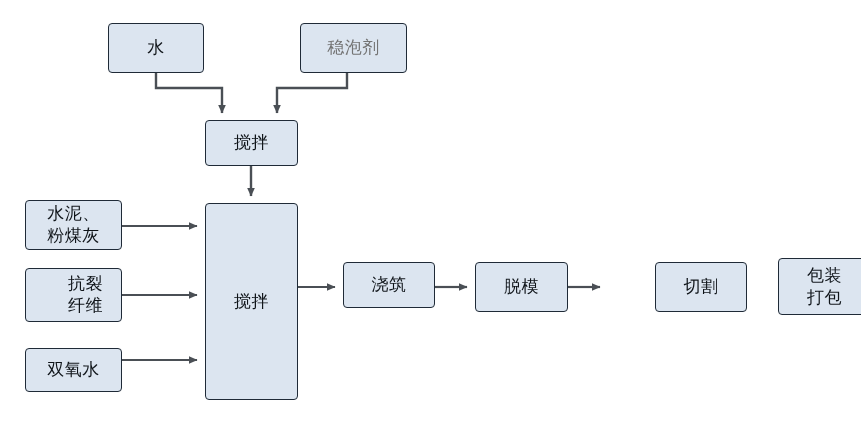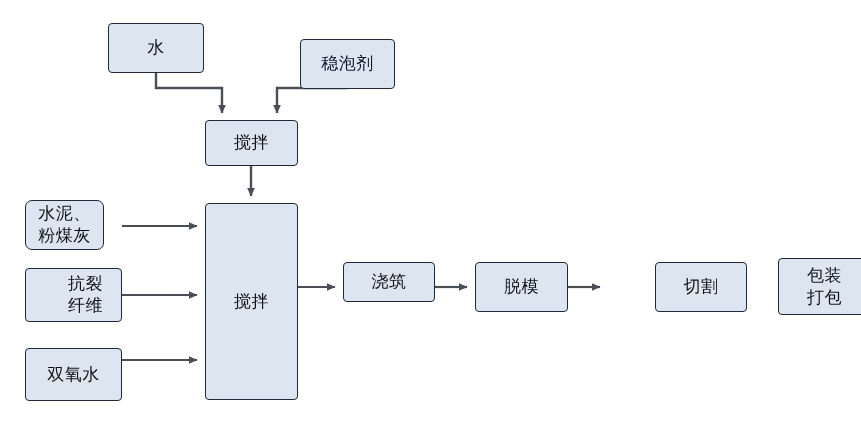--- a/index.html
+++ b/index.html
@@ -69,27 +69,27 @@
     <path d="M298,287 L335,287" fill="none" stroke="#4a4f55" stroke-width="2.2" marker-end="url(#arrowhead)"></path>
 
     <path d="M435,287 L467,287" fill="none" stroke="#4a4f55" stroke-width="2.2" marker-end="url(#arrowhead)"></path>
 
     <path d="M568,287 L600,287" fill="none" stroke="#4a4f55" stroke-width="2.2" marker-end="url(#arrowhead)"></path>
 
     <path d="M700,287 L734,287" fill="none" stroke="#4a4f55" stroke-width="2.2" marker-end="url(#arrowhead)"></path>
   </svg>
 
   <div class="node" style="left: 108px; top: 23px; width: 96px; height: 50px; background: rgb(220, 229, 240); border-color: rgb(31, 42, 55); color: rgb(15, 20, 25);">水</div>
-  <div class="node" style="left: 300px; top: 23px; width: 95px; height: 50px; background: rgb(220, 229, 240); border-color: rgb(31, 42, 55); color: #0f172a; margin-top: 16px;">稳泡剂</div>
+  <div class="node" style="left: 300px; top: 23px; width: 107px; height: 50px; background: rgb(220, 229, 240); border-color: rgb(31, 42, 55); color: #737373;">稳泡剂</div>
   <div class="node" style="left: 205px; top: 120px; width: 93px; height: 46px; background: rgb(220, 229, 240); border-color: rgb(31, 42, 55); color: rgb(15, 20, 25);">搅拌</div>
-  <div class="node" style="left: 25px; top: 200px; width: 79px; height: 50px; background: rgb(220, 229, 240); border-color: rgb(31, 42, 55); color: rgb(15, 20, 25); border-radius: 7px;">水泥、
+  <div class="node" style="left: 25px; top: 200px; width: 97px; height: 50px; background: rgb(220, 229, 240); border-color: rgb(31, 42, 55); color: rgb(15, 20, 25);">水泥、
 粉煤灰</div>
   <div class="node" style="left: 25px; top: 268px; width: 97px; height: 54px; background: rgb(220, 229, 240); border-color: rgb(31, 42, 55); color: rgb(15, 20, 25); padding-left: 24px;">抗裂
 纤维</div>
-  <div class="node" style="left: 25px; top: 348px; width: 97px; height: 53px; background: rgb(220, 229, 240); border-color: rgb(31, 42, 55); color: rgb(15, 20, 25);">双氧水</div>
+  <div class="node" style="left: 25px; top: 348px; width: 97px; height: 44px; background: rgb(220, 229, 240); border-color: rgb(31, 42, 55); color: rgb(15, 20, 25);">双氧水</div>
   <div class="node" style="left: 205px; top: 203px; width: 93px; height: 197px; background: rgb(220, 229, 240); border-color: rgb(31, 42, 55); color: rgb(15, 20, 25);">搅拌</div>
-  <div class="node" style="left: 343px; top: 262px; width: 92px; height: 40px; background: rgb(220, 229, 240); border-color: rgb(31, 42, 55); color: rgb(15, 20, 25);">浇筑</div>
+  <div class="node" style="left: 343px; top: 262px; width: 92px; height: 46px; background: rgb(220, 229, 240); border-color: rgb(31, 42, 55); color: rgb(15, 20, 25);">浇筑</div>
   <div class="node" style="left: 475px; top: 262px; width: 93px; height: 50px; background: rgb(220, 229, 240); border-color: rgb(31, 42, 55); color: rgb(15, 20, 25); text-align: center;">脱模</div>
   <div class="node" style="left: 608px; top: 262px; width: 92px; height: 50px; background: rgb(220, 229, 240); border-color: rgb(31, 42, 55); color: rgb(15, 20, 25); margin-left: 47px;">切割</div>
   <div class="node" style="left: 742px; top: 258px; width: 93px; height: 57px; background: rgb(220, 229, 240); border-color: rgb(31, 42, 55); color: rgb(15, 20, 25); margin-left: 36px;">包装
 打包</div>
 
 </div>
 
 </body></html>

